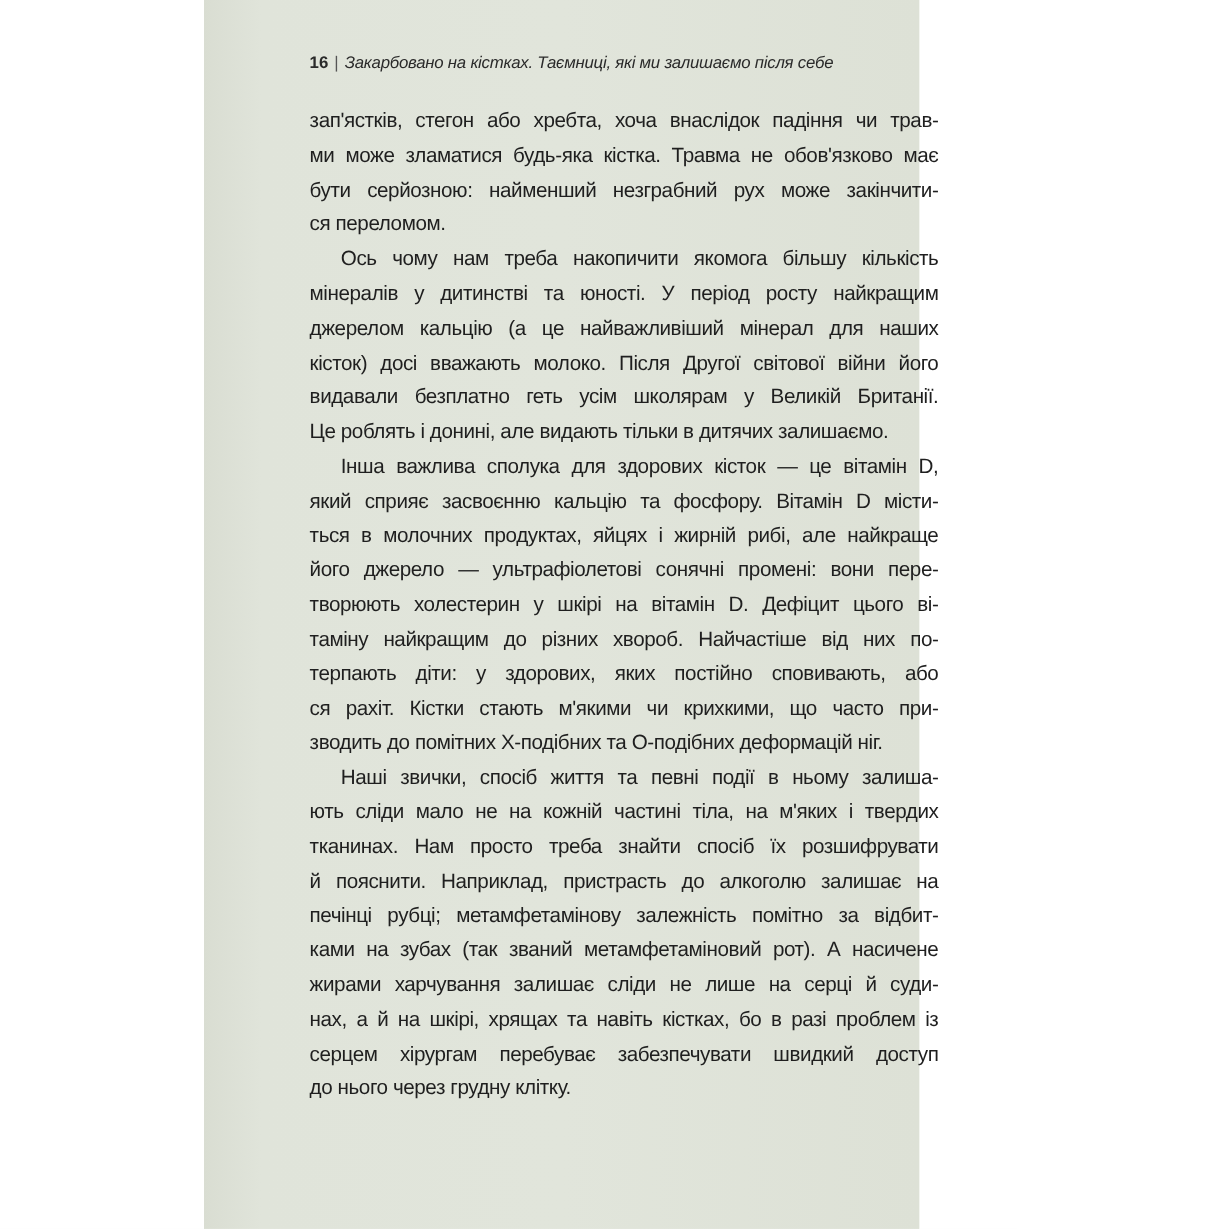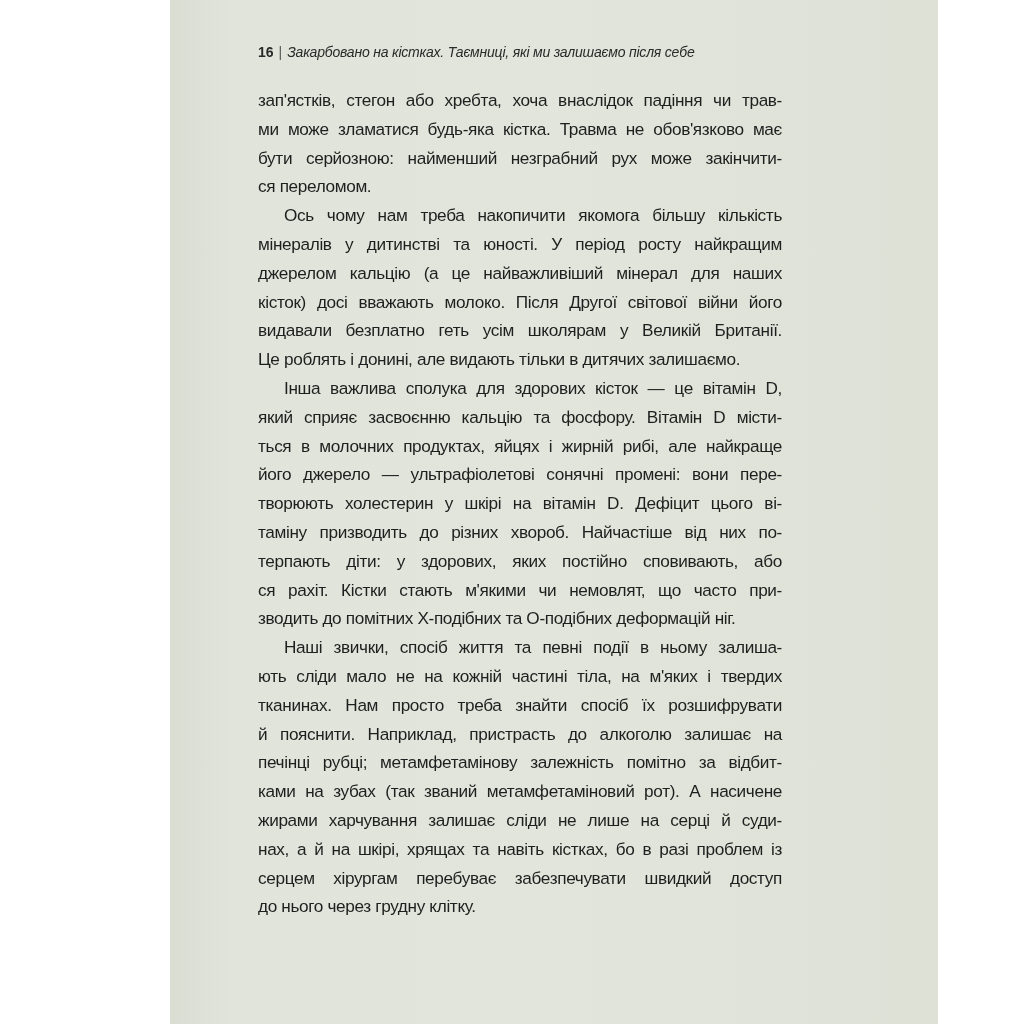--- a/index.html
+++ b/index.html
@@ -7,21 +7,21 @@
       padding: 0;
       width: 1024px;
       height: 1024px;
       background: #ffffff;
       overflow: hidden;
     }
     .page {
       position: absolute;
       left: 170px;
       top: 0;
-      width: 768px;
+      width: 596px;
       height: 1024px;
       background: #dfe3d8;
       background-image: linear-gradient(90deg, #d9ddd2 0%, #e0e4da 8%, #e1e5db 50%, #dde1d6 100%);
     }
     .running-head {
       position: absolute;
       left: 88px;
       top: 44px;
       font-family: "Liberation Sans", sans-serif;
       font-size: 14px;
@@ -90,23 +90,23 @@
       <span class="line">видавали безплатно геть усім школярам у Великій Британії.</span>
       <span class="line last">Це роблять і донині, але видають тільки в дитячих залишаємо.</span>
     </div>
 
     <div>
       <span class="line indent">Інша важлива сполука для здорових кісток — це вітамін D,</span>
       <span class="line">який сприяє засвоєнню кальцію та фосфору. Вітамін D місти-</span>
       <span class="line">ться в молочних продуктах, яйцях і жирній рибі, але найкраще</span>
       <span class="line">його джерело — ультрафіолетові сонячні промені: вони пере-</span>
       <span class="line">творюють холестерин у шкірі на вітамін D. Дефіцит цього ві-</span>
-      <span class="line">таміну призводить до різних хвороб. Найчастіше від них по-</span>
+      <span class="line">таміну найкращим до різних хвороб. Найчастіше від них по-</span>
       <span class="line">терпають діти: у здорових, яких постійно сповивають, або</span>
-      <span class="line">ся рахіт. Кістки стають м'якими чи немовлят, що часто при-</span>
+      <span class="line">ся рахіт. Кістки стають м'якими чи крихкими, що часто при-</span>
       <span class="line last">зводить до помітних Х-подібних та О-подібних деформацій ніг.</span>
     </div>
 
     <div>
       <span class="line indent">Наші звички, спосіб життя та певні події в ньому залиша-</span>
       <span class="line">ють сліди мало не на кожній частині тіла, на м'яких і твердих</span>
       <span class="line">тканинах. Нам просто треба знайти спосіб їх розшифрувати</span>
       <span class="line">й пояснити. Наприклад, пристрасть до алкоголю залишає на</span>
       <span class="line">печінці рубці; метамфетамінову залежність помітно за відбит-</span>
       <span class="line">ками на зубах (так званий метамфетаміновий рот). А насичене</span>

